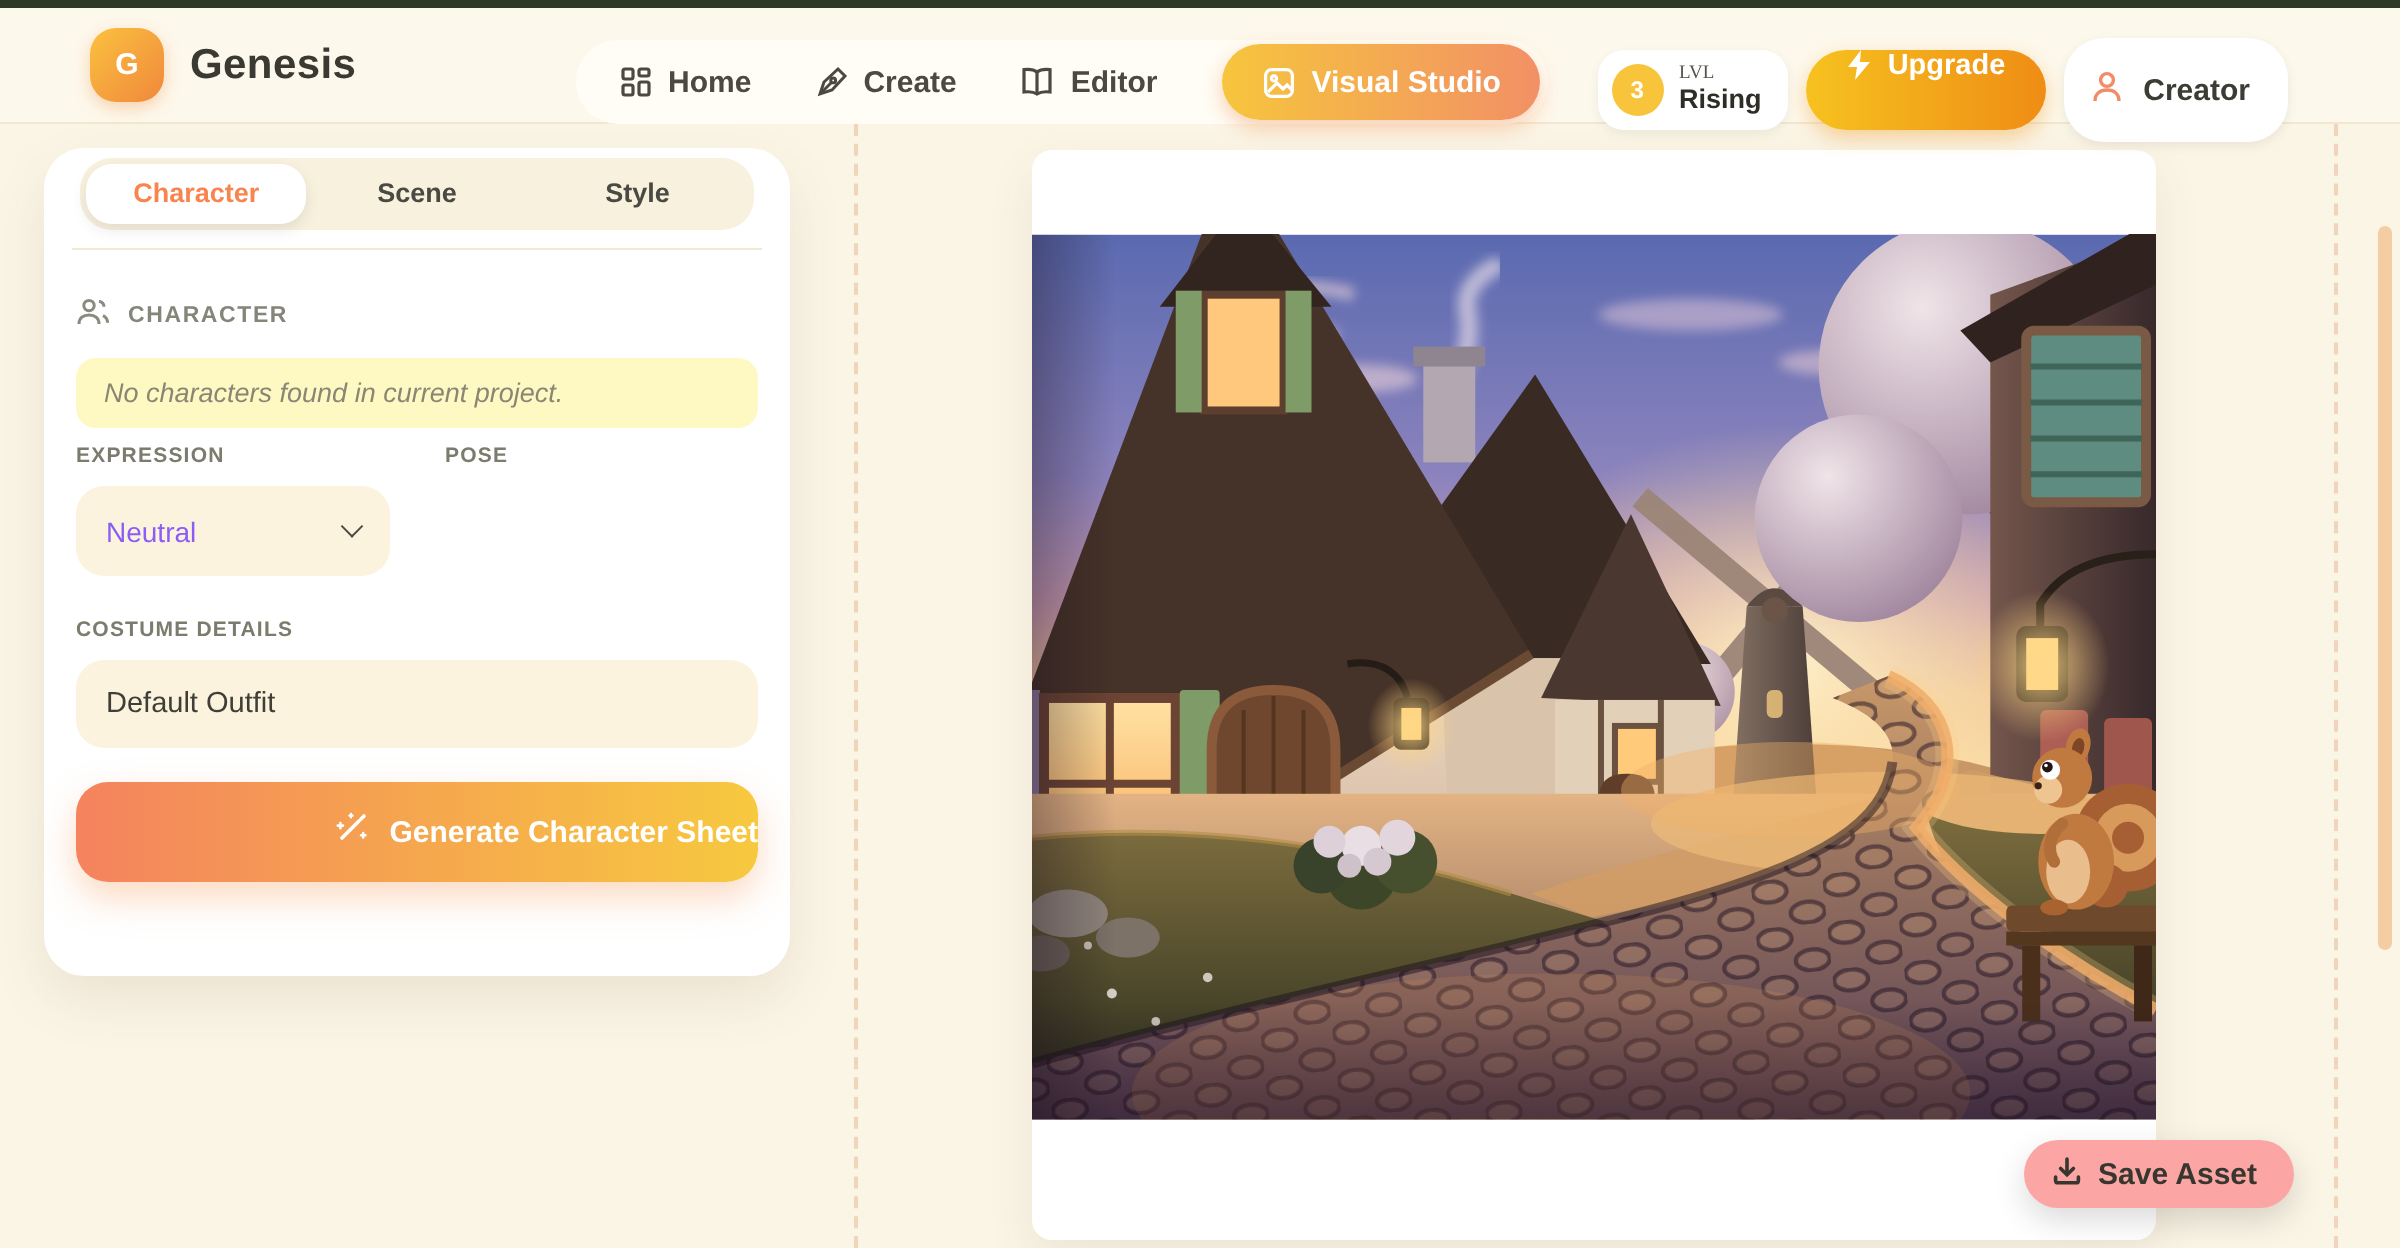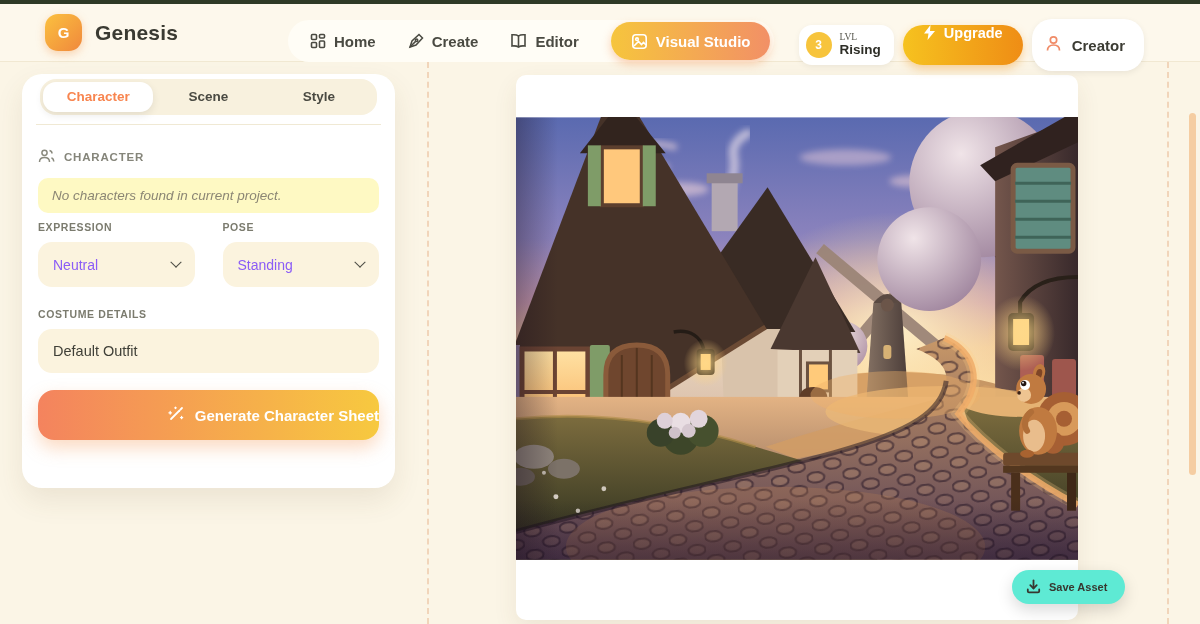--- a/index.html
+++ b/index.html
@@ -100,23 +100,23 @@
 
   .canvas-card {
     position:absolute; left:516px; top:75px; width:562px; height:545px;
     background:#fff; border-radius:10px;
     box-shadow:0 10px 24px rgba(100,80,40,.09); z-index:6;
   }
   .scene-wrap { position:absolute; top:42px; left:0; width:562px; height:443px; overflow:hidden; }
   .scene-wrap svg { display:block; }
   .save-btn {
     position:absolute; left:1012px; top:570px; height:34px; border:none; cursor:pointer;
-    background:#5eead4; border-radius:17px; font-family:inherit;
+    background:#fca5a5; border-radius:17px; font-family:inherit;
     display:flex; align-items:center; gap:8px; padding:0 18px 0 14px;
-    font-weight:bold; font-size:11px; color:#37372f;
+    font-weight:bold; font-size:15px; color:#37372f;
     box-shadow:0 6px 16px rgba(0,0,0,.15); z-index:20;
   }
 </style>
 </head>
 <body>
 
 <div class="top-line"></div>
 
 <div class="header">
   <div class="brand">
@@ -225,24 +225,20 @@
   <div class="grid2">
     <div>
       <div class="field-label">EXPRESSION</div>
       <div class="select">
         <span>Neutral</span>
         <span class="chev"></span>
       </div>
     </div>
     <div>
       <div class="field-label">POSE</div>
-      <div class="select">
-        <span>Standing</span>
-        <span class="chev"></span>
-      </div>
     </div>
   </div>
 
   <div class="costume-block">
     <div class="field-label">COSTUME DETAILS</div>
     <input class="text-input" type="text" value="Default Outfit" style="">
   </div>
 
   <button class="generate-btn">
     <span>

